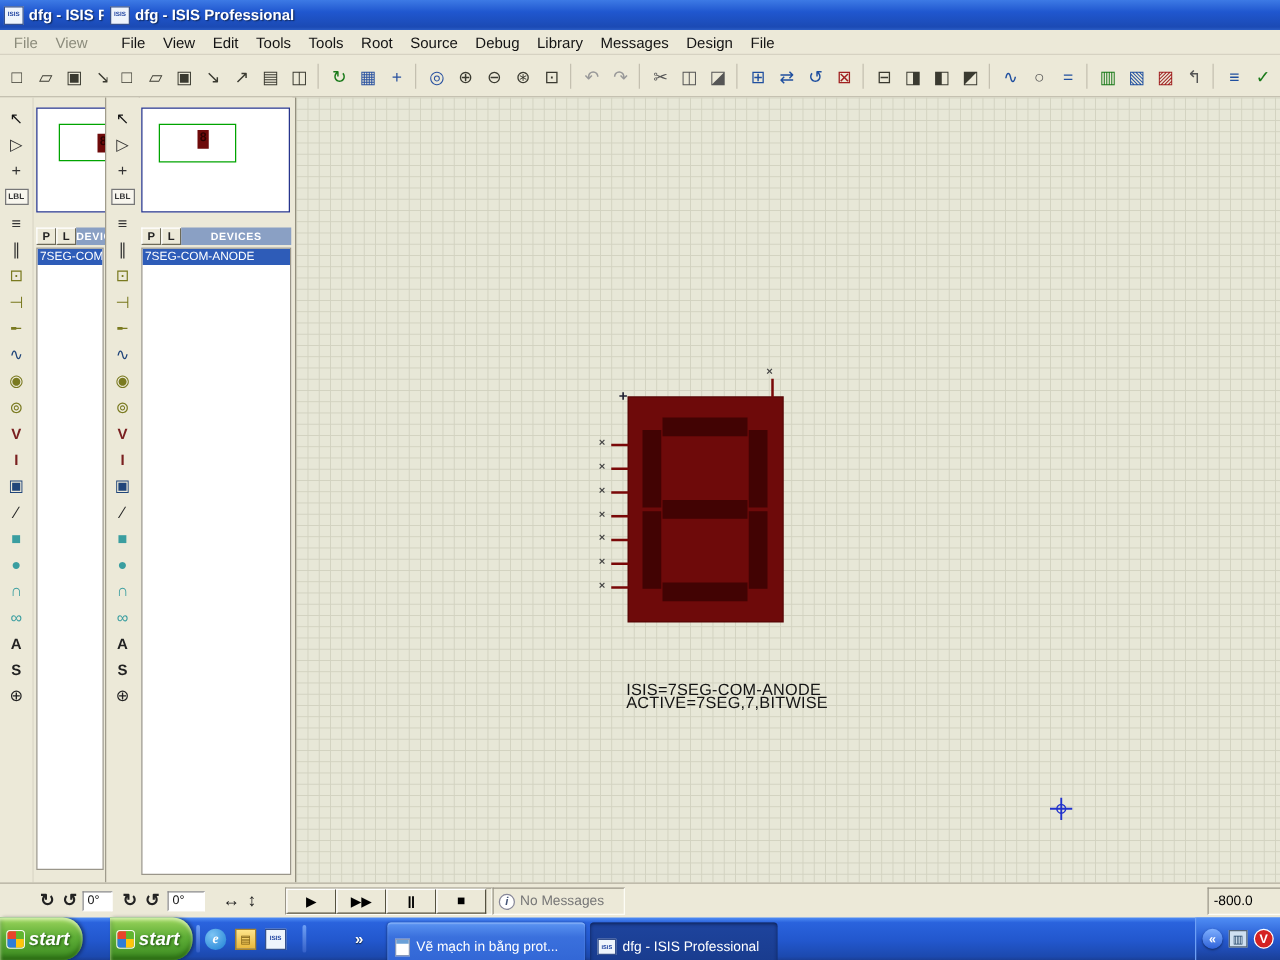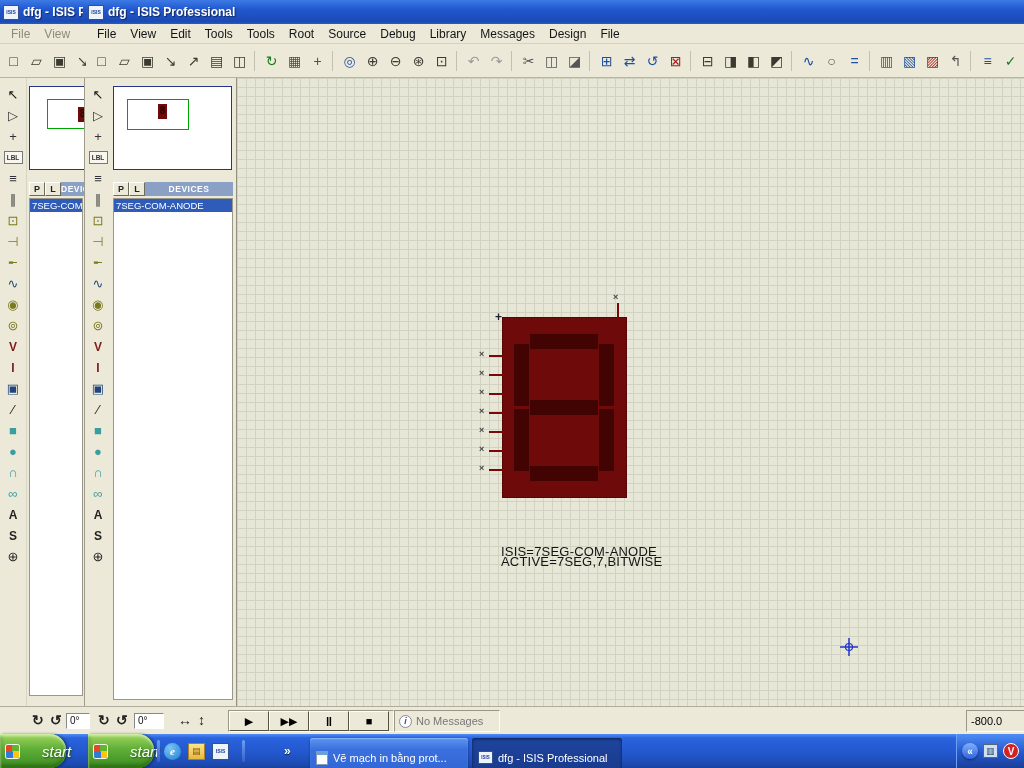--- a/index.html
+++ b/index.html
@@ -112,22 +112,22 @@
   
   .taskbar { position:absolute; left:0; top:734px; width:1024px; height:34px;
     background:linear-gradient(#4f8df5,#2a63dd 12%,#2257cd 55%,#1c49ae 92%,#1a3f97); }
   .start-btn { position:absolute; top:0; height:34px; width:66px;
     background:linear-gradient(#9ed65e,#5fae37 45%,#3c8c22); border-radius:0 16px 16px 0;
     display:flex; align-items:center; gap:4px; padding-left:6px;
     box-shadow:inset 0 2px 3px #d6f0b0, inset 0 -3px 4px #2a6a12, 2px 0 3px rgba(0,0,0,.4); }
   .start-flag { width:13px; height:13px; border-radius:2px; flex:none;
     background:conic-gradient(#60b52e 0 25%, #ffc40d 25% 50%, #2e7cd6 50% 75%, #e8442c 75%);
     box-shadow:0 0 0 1px #f4f8ee; }
-  .start-label { color:#fff; font-size:15px; font-weight:normal; font-style:italic;
-    text-shadow:1px 1px 2px #23570f;margin-left:19px; }
+  .start-label { color:#fff; font-size:15px; font-weight:bold; font-style:italic;
+    text-shadow:1px 1px 2px #23570f; }
   .ql-sep { position:absolute; top:6px; width:3px; height:22px; border-radius:2px;
     background:linear-gradient(#6ea0f5,#3560c8); }
   .quick-launch { position:absolute; left:164px; top:0; height:34px; display:flex;
     align-items:center; gap:7px; }
   .ql-icon { width:17px; height:17px; display:flex; align-items:center; justify-content:center;
     font-size:11px; flex:none; }
   .ql-icon.ie { border-radius:50%; background:radial-gradient(circle at 35% 30%,#7cc4f4,#1d7fd4);
     color:#fff; font-weight:bold; font-style:italic; font-family:"Liberation Serif", serif; }
   .ql-icon.files { background:linear-gradient(#ffe48a,#e8b73c); border:1px solid #a8822a;
     color:#7a5a10; font-size:9px; }

